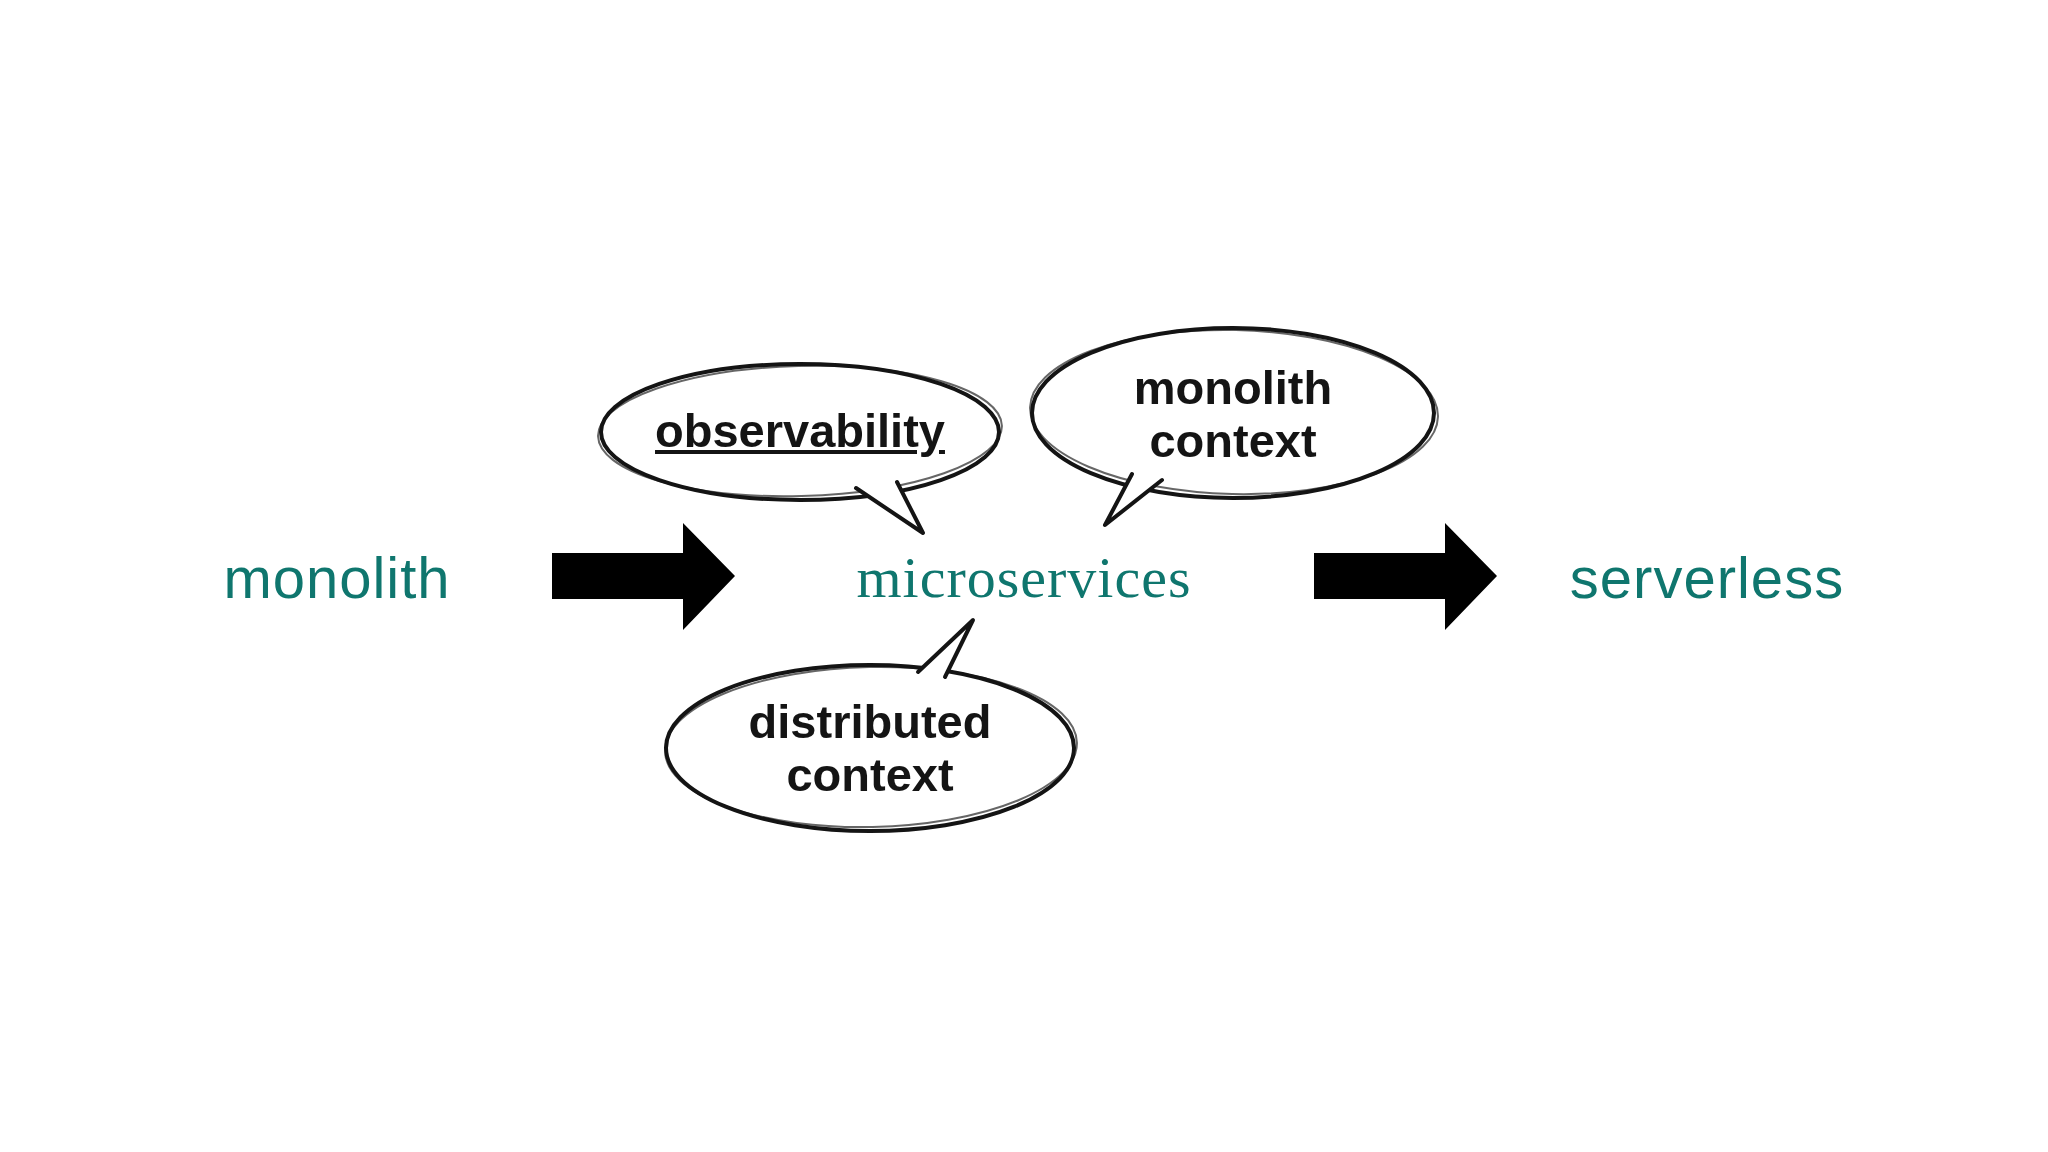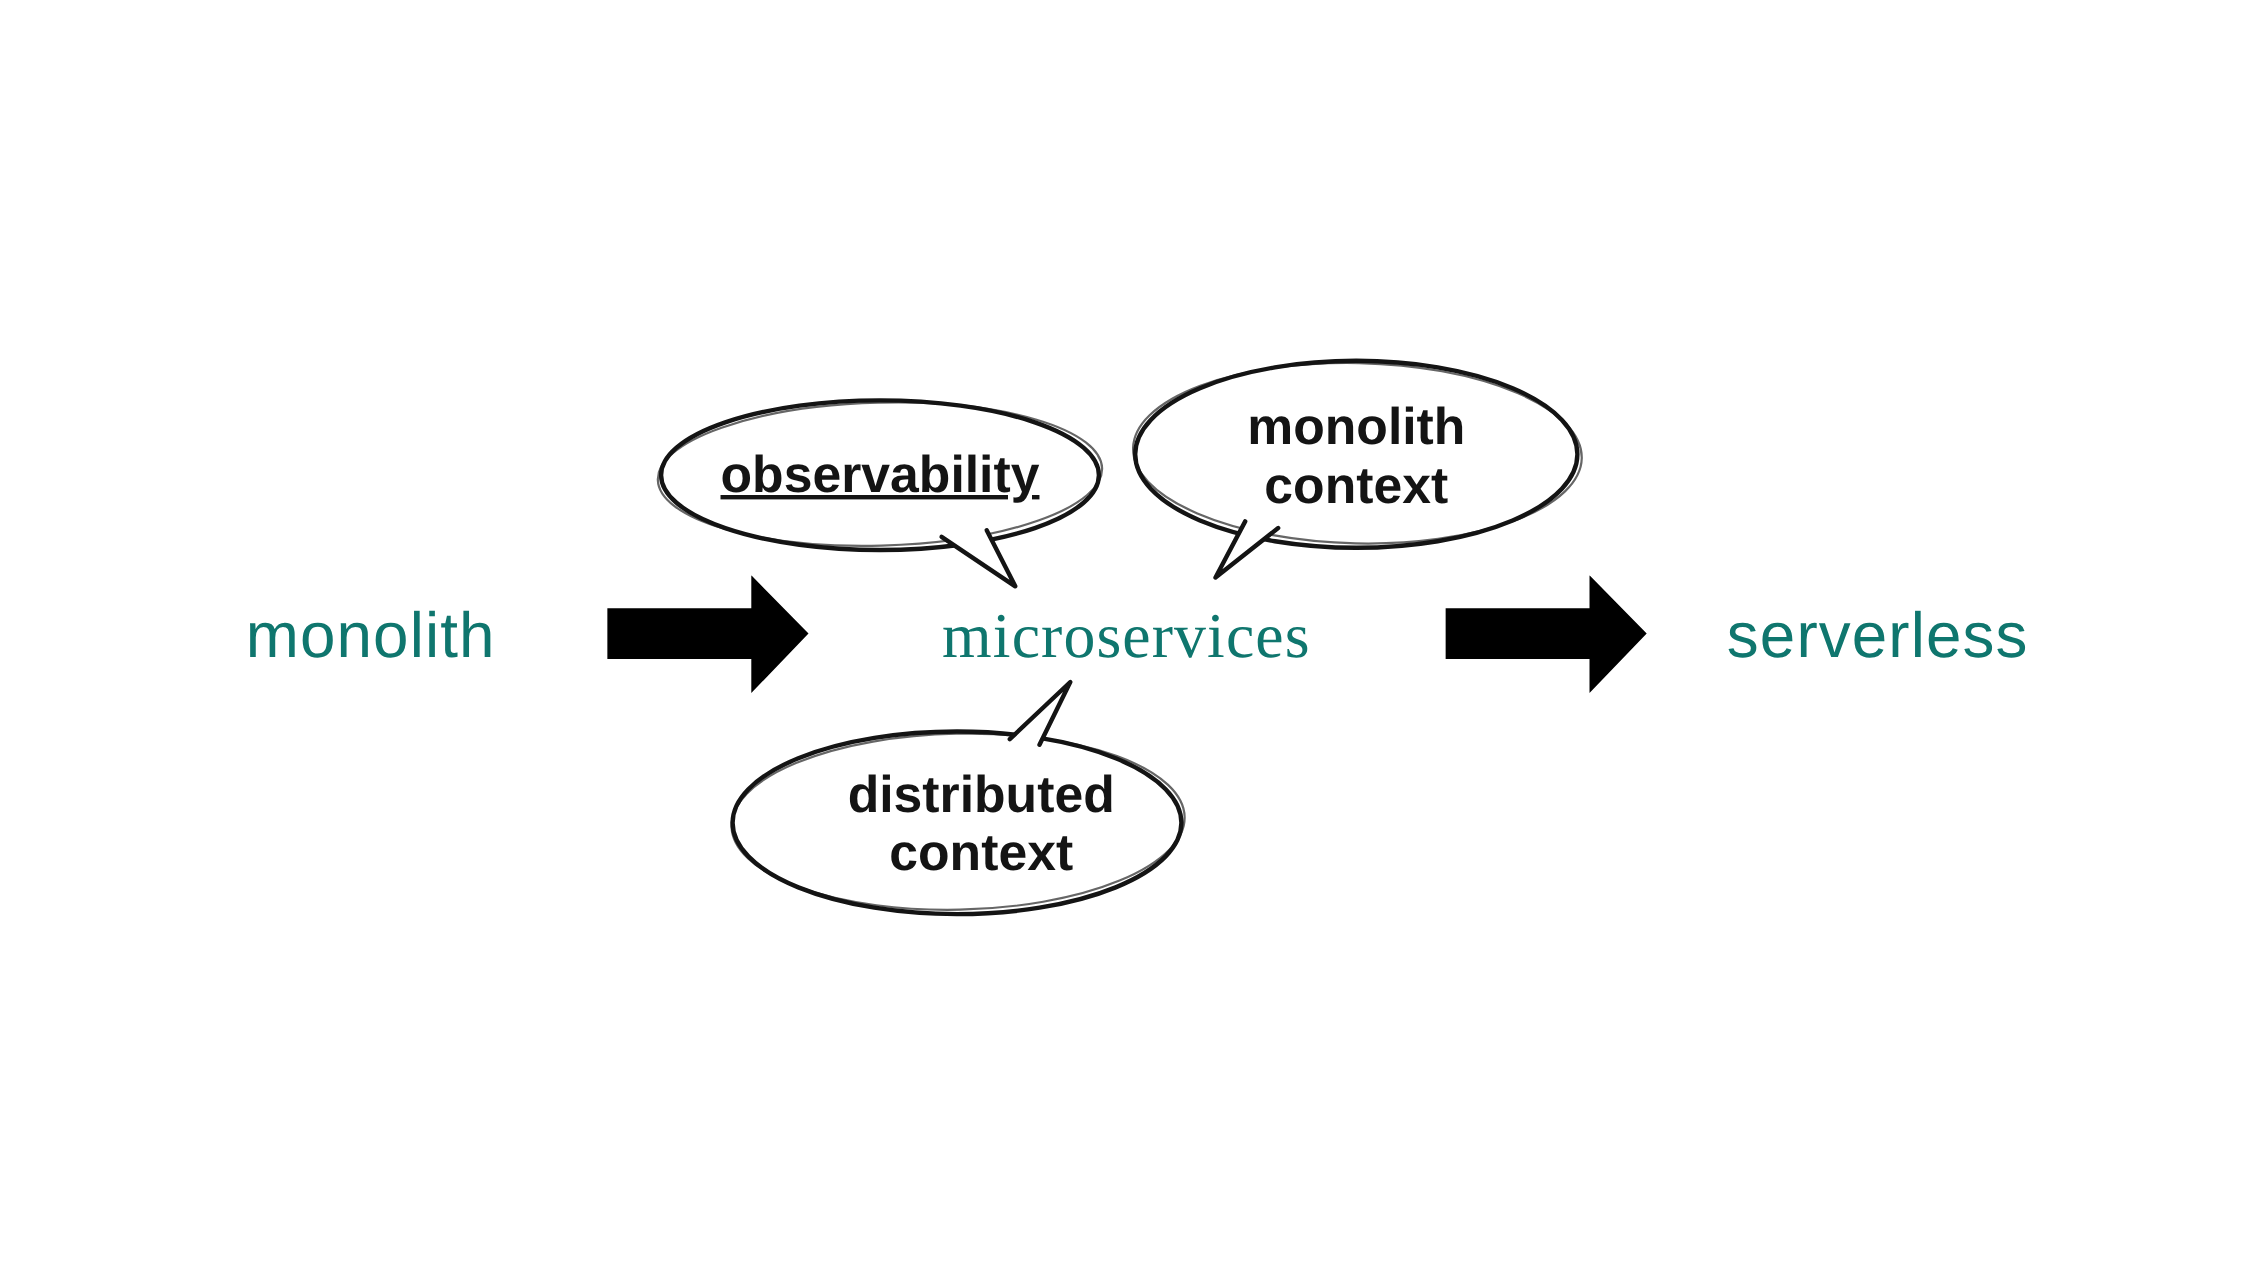--- a/index.html
+++ b/index.html
@@ -93,19 +93,19 @@
       <span>context</span>
     </div>
   </div>
 
   <div>
     <svg class="bubble-svg" style="left:662px; top:608px;" width="420" height="235" viewBox="0 0 420 235" aria-hidden="true">
       <ellipse cx="208" cy="140" rx="204" ry="83" fill="#ffffff" stroke="#141414" stroke-width="4"></ellipse>
       <ellipse cx="209" cy="139" rx="206" ry="80" fill="none" stroke="#141414" stroke-width="2" opacity="0.65" transform="rotate(-1.2 208 140)"></ellipse>
       <path d="M 256,64 L 311,12 L 283,69" fill="#ffffff" stroke="#141414" stroke-width="4" stroke-linejoin="round" stroke-linecap="round"></path>
     </svg>
-    <div class="bubble-label" style="left:712px; top:695px;">
+    <div class="bubble-label" style="left:690px; top:695px;">
       <span>distributed</span>
       <span>context</span>
     </div>
   </div>
 
 </div>
 
 </body></html>

